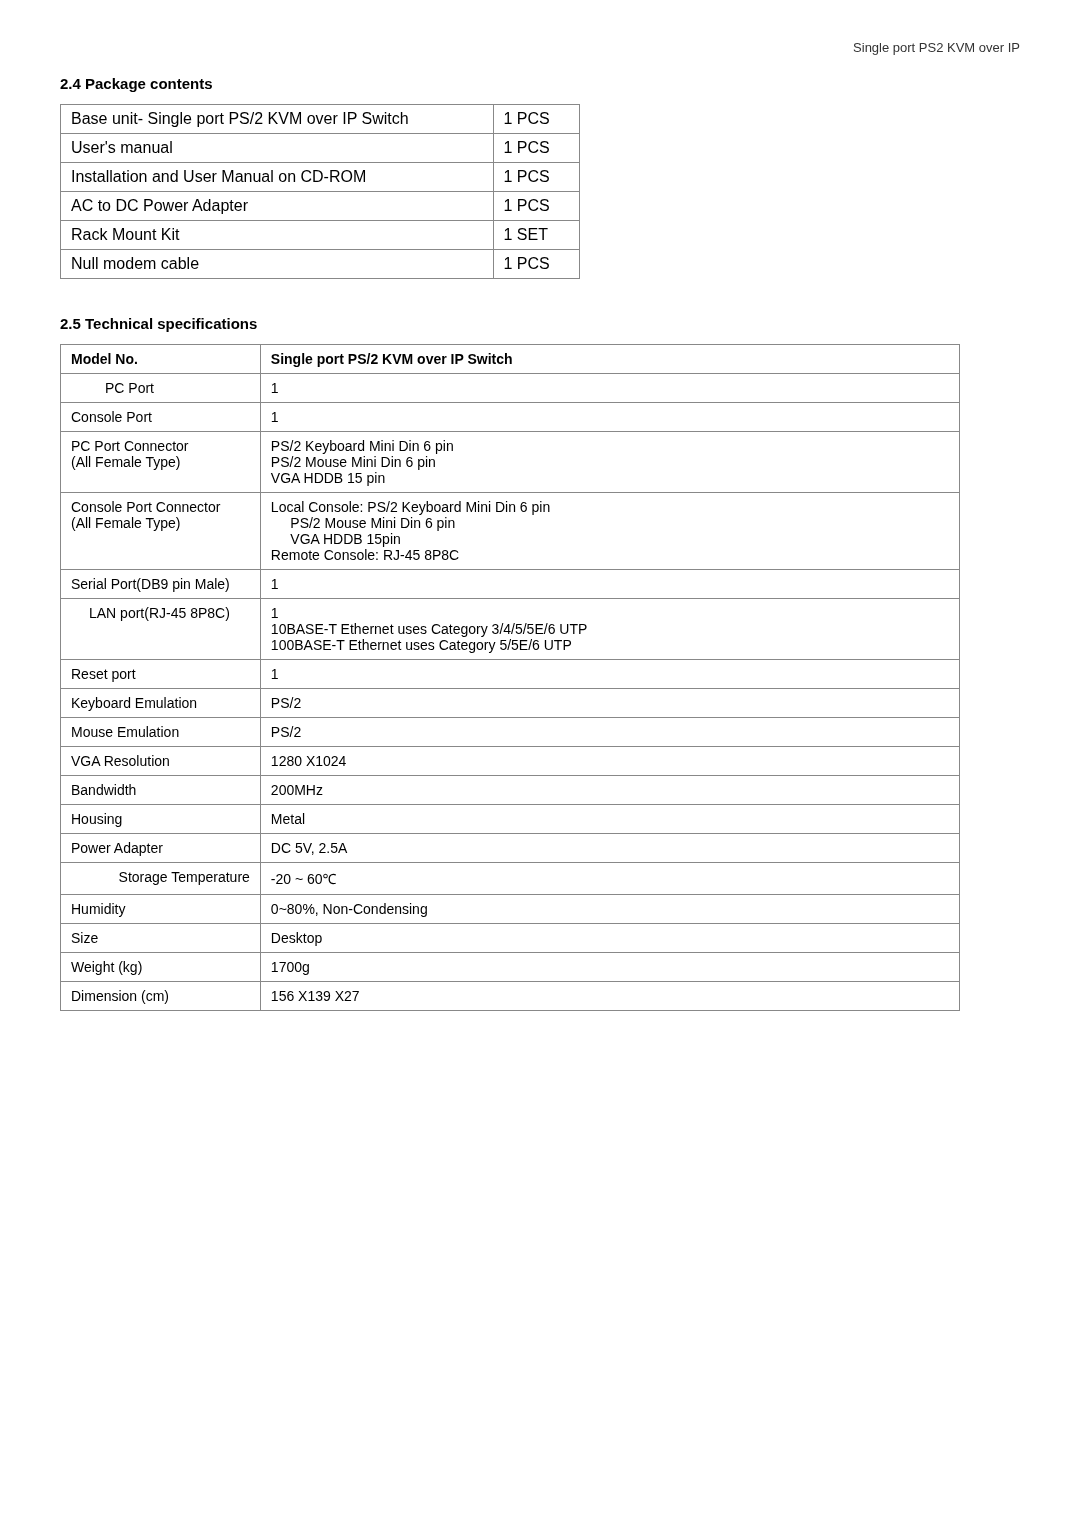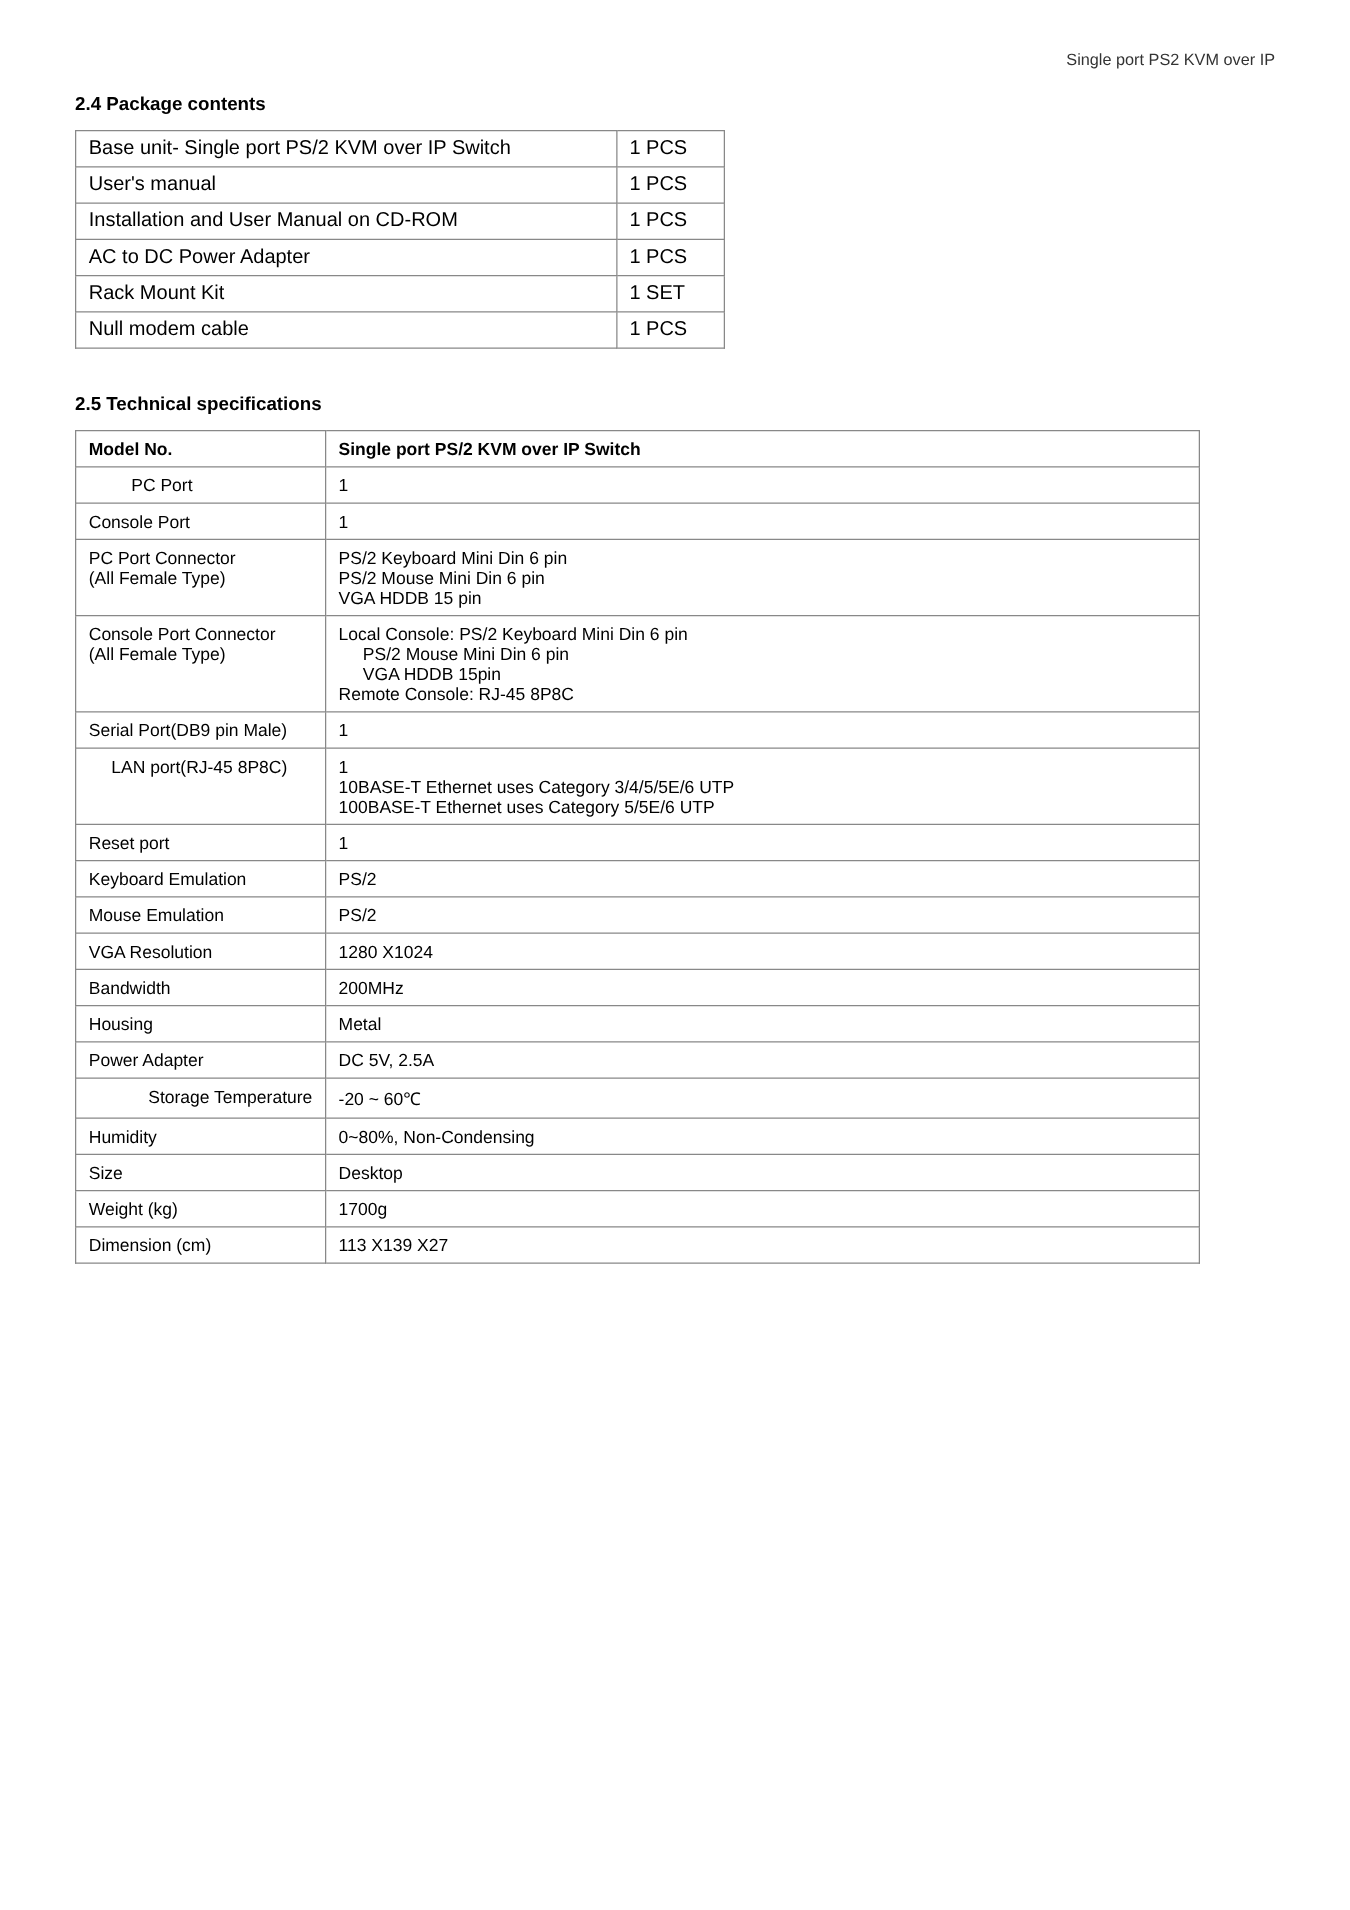--- a/index.html
+++ b/index.html
@@ -183,17 +183,17 @@
         <tr>
           <td style="white-space: pre-line;">Size</td>
           <td style="white-space: pre-line;">Desktop</td>
         </tr>
         <tr>
           <td style="white-space: pre-line;">Weight (kg)</td>
           <td style="white-space: pre-line;">1700g</td>
         </tr>
         <tr>
           <td style="white-space: pre-line;">Dimension (cm)</td>
-          <td style="white-space: pre-line;">113 X139 X27</td>
+          <td style="white-space: pre-line;">156 X139 X27</td>
         </tr>
       </tbody>
   </table>
 </div>
 
 </body></html>

